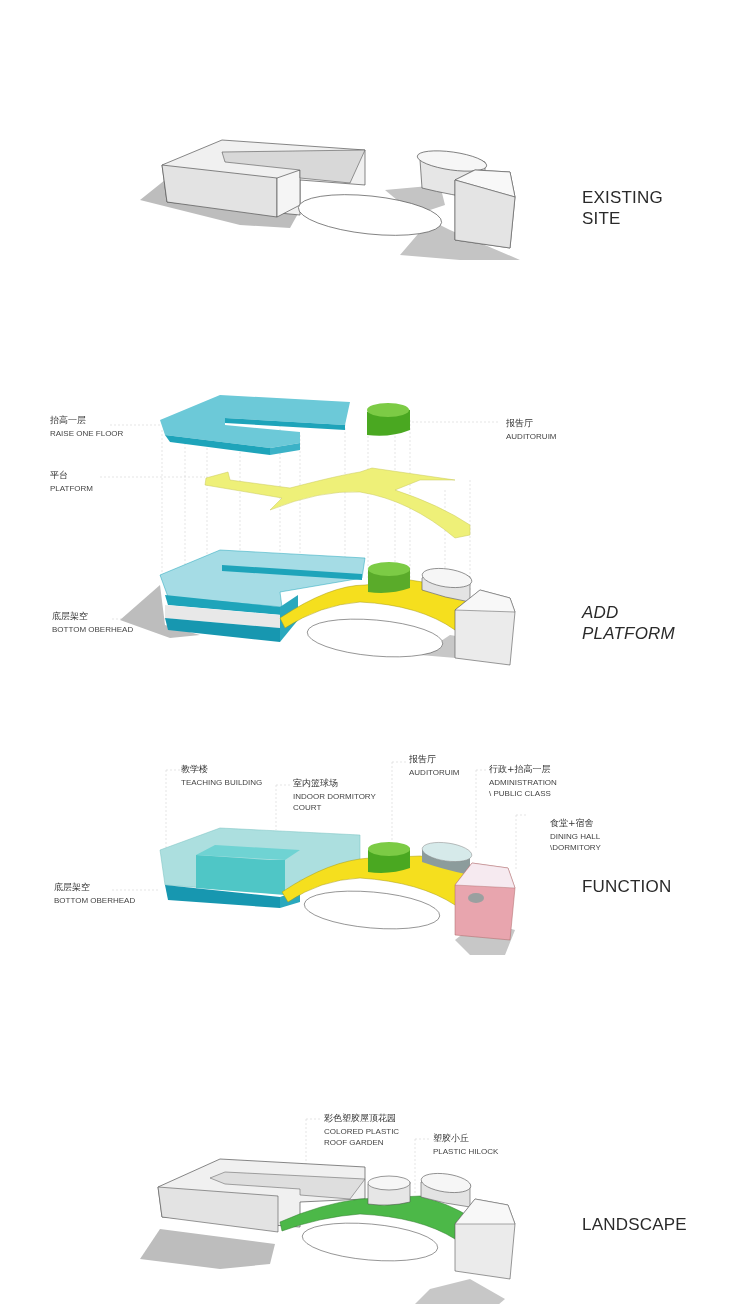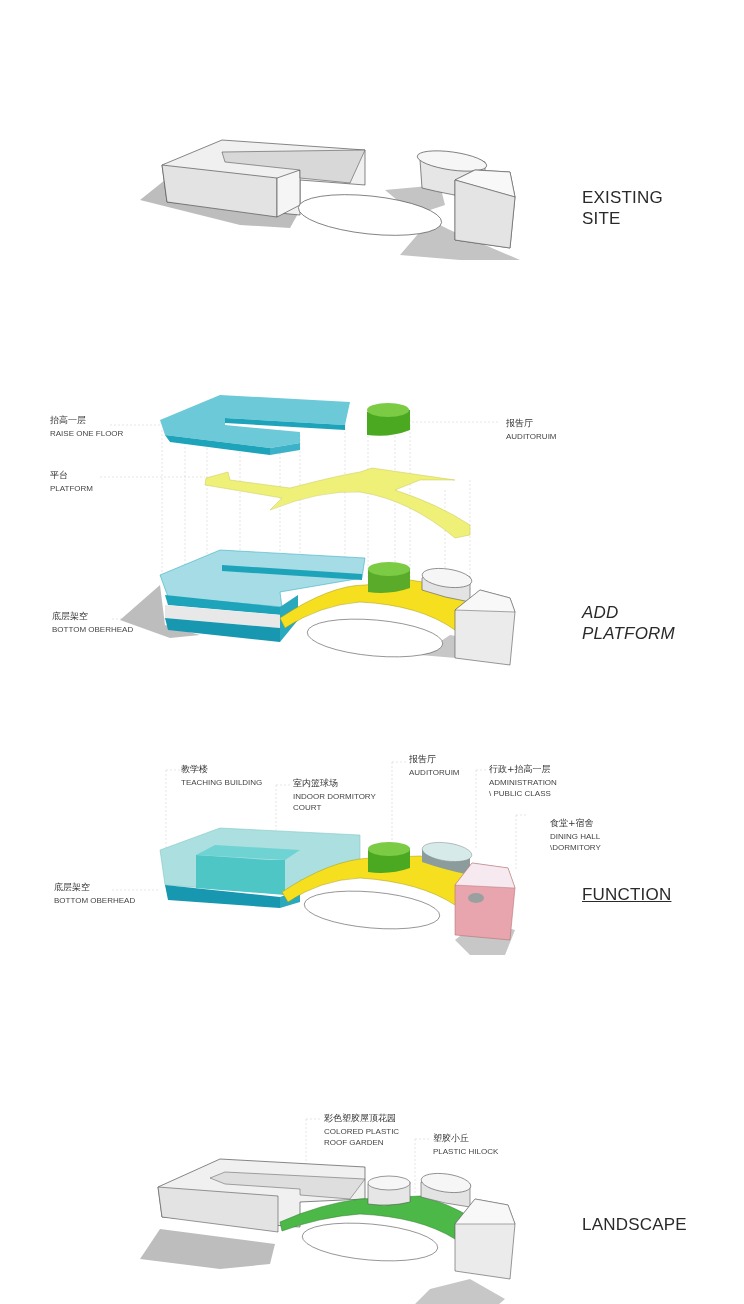--- a/index.html
+++ b/index.html
@@ -175,21 +175,21 @@
   </div>
   <div class="lbl" style="left:530px;top:68px;margin-left:20px;">
     <span class="cn">食堂+宿舍</span>
     <span class="en">DINING HALL
 \DORMITORY</span>
   </div>
   <div class="lbl" style="left:54px;top:132px;">
     <span class="cn">底层架空</span>
     <span class="en">BOTTOM OBERHEAD</span>
   </div>
-  <div class="stage-title" style="top:134px;text-decoration:underline;">FUNCTION</div>
+  <div class="stage-title" style="top:126px;">FUNCTION</div>
 </div>
 
 <div class="panel" style="top:1099px;height:234px;">
   <svg width="744" height="234">
     <g stroke="#c8c8c8" stroke-width="0.5" stroke-dasharray="2,2">
       <line x1="306" y1="20" x2="306" y2="95"></line>
         <line x1="306" y1="20" x2="322" y2="20"></line>
       <line x1="415" y1="40" x2="415" y2="95"></line>
         <line x1="415" y1="40" x2="430" y2="40"></line>
     </g>

